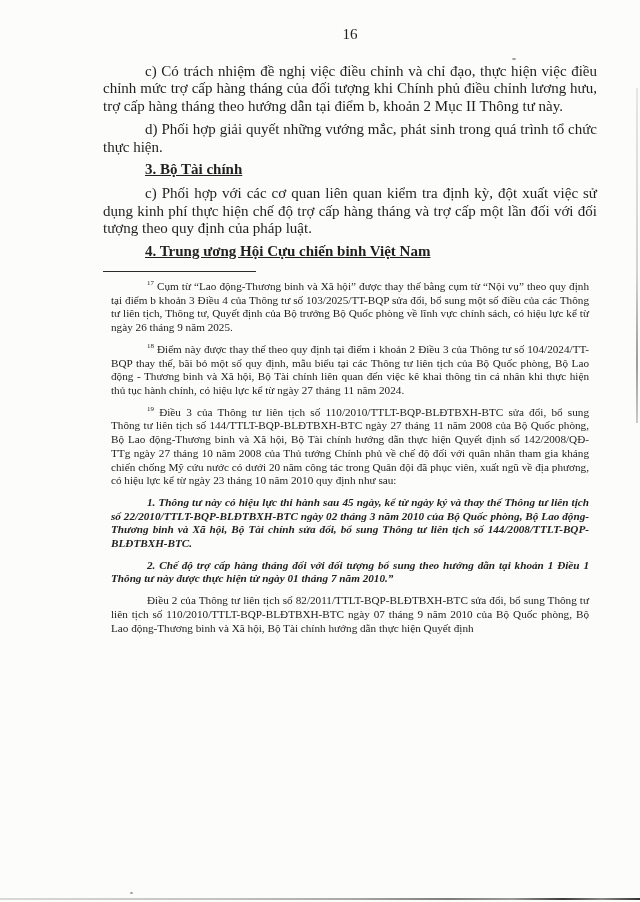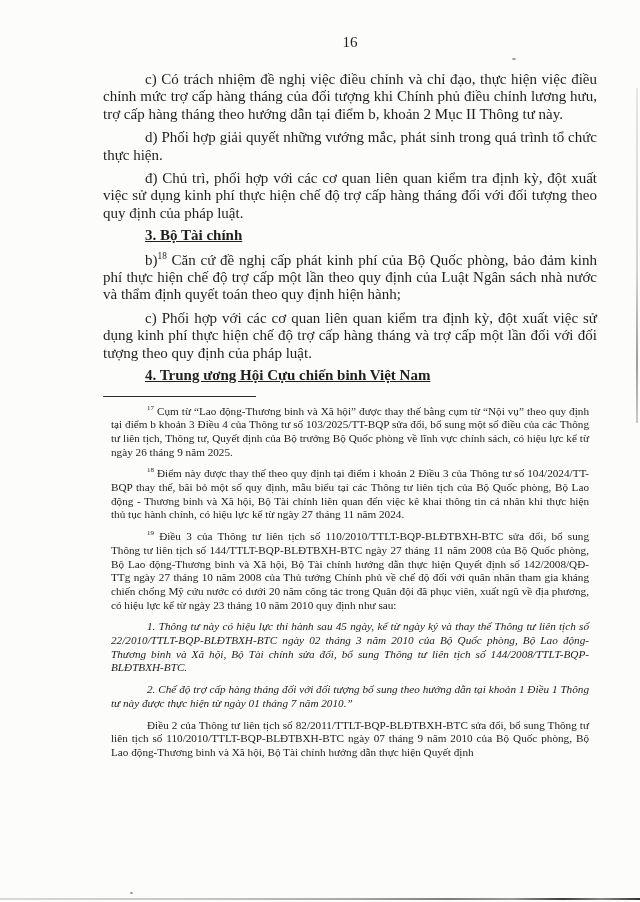--- a/index.html
+++ b/index.html
@@ -3,37 +3,37 @@
 <meta charset="utf-8">
 <title>Page 16</title>
 <style>
   html,body { margin:0; padding:0; background:#ffffff; }
   .page {
     position:relative; width:640px; height:902px;
     background:#fcfcfb; overflow:hidden;
     font-family:"Liberation Serif","DejaVu Serif",serif;
     color:#1f1f1f;
   }
-  .content { position:absolute; left:103px; top:34px; width:494px; }
+  .content { position:absolute; left:103px; top:26px; width:494px; }
   .page-num { text-align:center; font-size:15px; margin:0 0 20px 0; }
   .body p {
     margin:6px 0 5px 0; font-size:15px; line-height:17.4px;
     text-align:justify; text-indent:42px;
   }
   .body p.heading { font-weight:bold; margin:2px 0 7px 0;text-decoration:underline; }
   .body p.main-heading { font-weight:bold; font-size:16.5px; margin:5px 0 0 0; }
   .fnsep {
     border:none; border-top:1.6px solid #2b2b2b;
     width:153px; margin:11px 0 7px 0;
   }
   .footnotes p {
     margin:8px; font-size:11.2px; line-height:13.7px;
     text-align:justify; text-indent:36px; color:#222;
   }
-  .italic { font-style:italic; }
+  .italic { font-style:italic;font-weight:bold; }
   .bold { font-weight:bold; }
   sup { font-size:62%; line-height:0; }
   .scan-right {
     position:absolute; right:2px; top:88px; width:2px; height:335px;
     background:linear-gradient(to bottom,#e6e6e4,#d2d2d0 55%,#9c9c9a 82%,#c9c9c7);
   }
   .scan-bottom {
     position:absolute; left:0; right:0; bottom:2px; height:2px;
     background:linear-gradient(to right,#d9d9d7,#c2c2c0 35%,#a8a8a6 55%,#7d7d7b 70%,#9a9a98 80%,#3c3c3a 88%,#8a8a88 94%,#333331);
   }
@@ -43,23 +43,21 @@
 </style>
 </head>
 <body>
 
 <div class="page">
   <div class="content">
     <p class="page-num">16</p>
     <div class="body">
         <p class="normal"><span>c) Có trách nhiệm đề nghị việc điều chỉnh và chỉ đạo, thực hiện việc điều chỉnh mức trợ cấp hàng tháng của đối tượng khi Chính phủ điều chỉnh lương hưu, trợ cấp hàng tháng theo hướng dẫn tại điểm b, khoản 2 Mục II Thông tư này.</span></p>
         <p class="normal"><span>d) Phối hợp giải quyết những vướng mắc, phát sinh trong quá trình tổ chức thực hiện.</span></p>
-        <p class="normal"><span>đ) Chủ trì, phối hợp với các cơ quan liên quan kiểm tra định kỳ, đột xuất việc sử dụng kinh phí thực hiện chế độ trợ cấp hàng tháng đối với đối tượng theo quy định của pháp luật.</span></p>
         <p class="heading"><span>3. Bộ Tài chính</span></p>
-        <p class="normal"><span>b)</span><sup>18</sup><span> Căn cứ đề nghị cấp phát kinh phí của Bộ Quốc phòng, bảo đảm kinh phí thực hiện chế độ trợ cấp một lần theo quy định của Luật Ngân sách nhà nước và thẩm định quyết toán theo quy định hiện hành;</span></p>
         <p class="normal"><span>c) Phối hợp với các cơ quan liên quan kiểm tra định kỳ, đột xuất việc sử dụng kinh phí thực hiện chế độ trợ cấp hàng tháng và trợ cấp một lần đối với đối tượng theo quy định của pháp luật.</span></p>
         <p class="heading"><span>4. Trung ương Hội Cựu chiến binh Việt Nam</span></p>
       </div>
     <hr class="fnsep">
     <div class="footnotes">
         <p class="fn"><sup>17</sup><span> Cụm từ “Lao động-Thương binh và Xã hội” được thay thế bằng cụm từ “Nội vụ” theo quy định tại điểm b khoản 3 Điều 4 của Thông tư số 103/2025/TT-BQP sửa đổi, bổ sung một số điều của các Thông tư liên tịch, Thông tư, Quyết định của Bộ trưởng Bộ Quốc phòng về lĩnh vực chính sách, có hiệu lực kể từ ngày 26 tháng 9 năm 2025.</span></p>
         <p class="fn"><sup>18</sup><span> Điểm này được thay thế theo quy định tại điểm i khoản 2 Điều 3 của Thông tư số 104/2024/TT-BQP thay thế, bãi bỏ một số quy định, mẫu biểu tại các Thông tư liên tịch của Bộ Quốc phòng, Bộ Lao động - Thương binh và Xã hội, Bộ Tài chính liên quan đến việc kê khai thông tin cá nhân khi thực hiện thủ tục hành chính, có hiệu lực kể từ ngày 27 tháng 11 năm 2024.</span></p>
         <p class="fn"><sup>19</sup><span> Điều 3 của Thông tư liên tịch số 110/2010/TTLT-BQP-BLĐTBXH-BTC sửa đổi, bổ sung Thông tư liên tịch số 144/TTLT-BQP-BLĐTBXH-BTC ngày 27 tháng 11 năm 2008 của Bộ Quốc phòng, Bộ Lao động-Thương binh và Xã hội, Bộ Tài chính hướng dẫn thực hiện Quyết định số 142/2008/QĐ-TTg ngày 27 tháng 10 năm 2008 của Thủ tướng Chính phủ về chế độ đối với quân nhân tham gia kháng chiến chống Mỹ cứu nước có dưới 20 năm công tác trong Quân đội đã phục viên, xuất ngũ về địa phương, có hiệu lực kể từ ngày 23 tháng 10 năm 2010 quy định như sau:</span></p>
         <p class="fn"><span class="italic">1. Thông tư này có hiệu lực thi hành sau 45 ngày, kể từ ngày ký và thay thế Thông tư liên tịch số 22/2010/TTLT-BQP-BLĐTBXH-BTC ngày 02 tháng 3 năm 2010 của Bộ Quốc phòng, Bộ Lao động-Thương binh và Xã hội, Bộ Tài chính sửa đổi, bổ sung Thông tư liên tịch số 144/2008/TTLT-BQP-BLĐTBXH-BTC.</span></p>
         <p class="fn"><span class="italic">2. Chế độ trợ cấp hàng tháng đối với đối tượng bổ sung theo hướng dẫn tại khoản 1 Điều 1 Thông tư này được thực hiện từ ngày 01 tháng 7 năm 2010.”</span></p>

